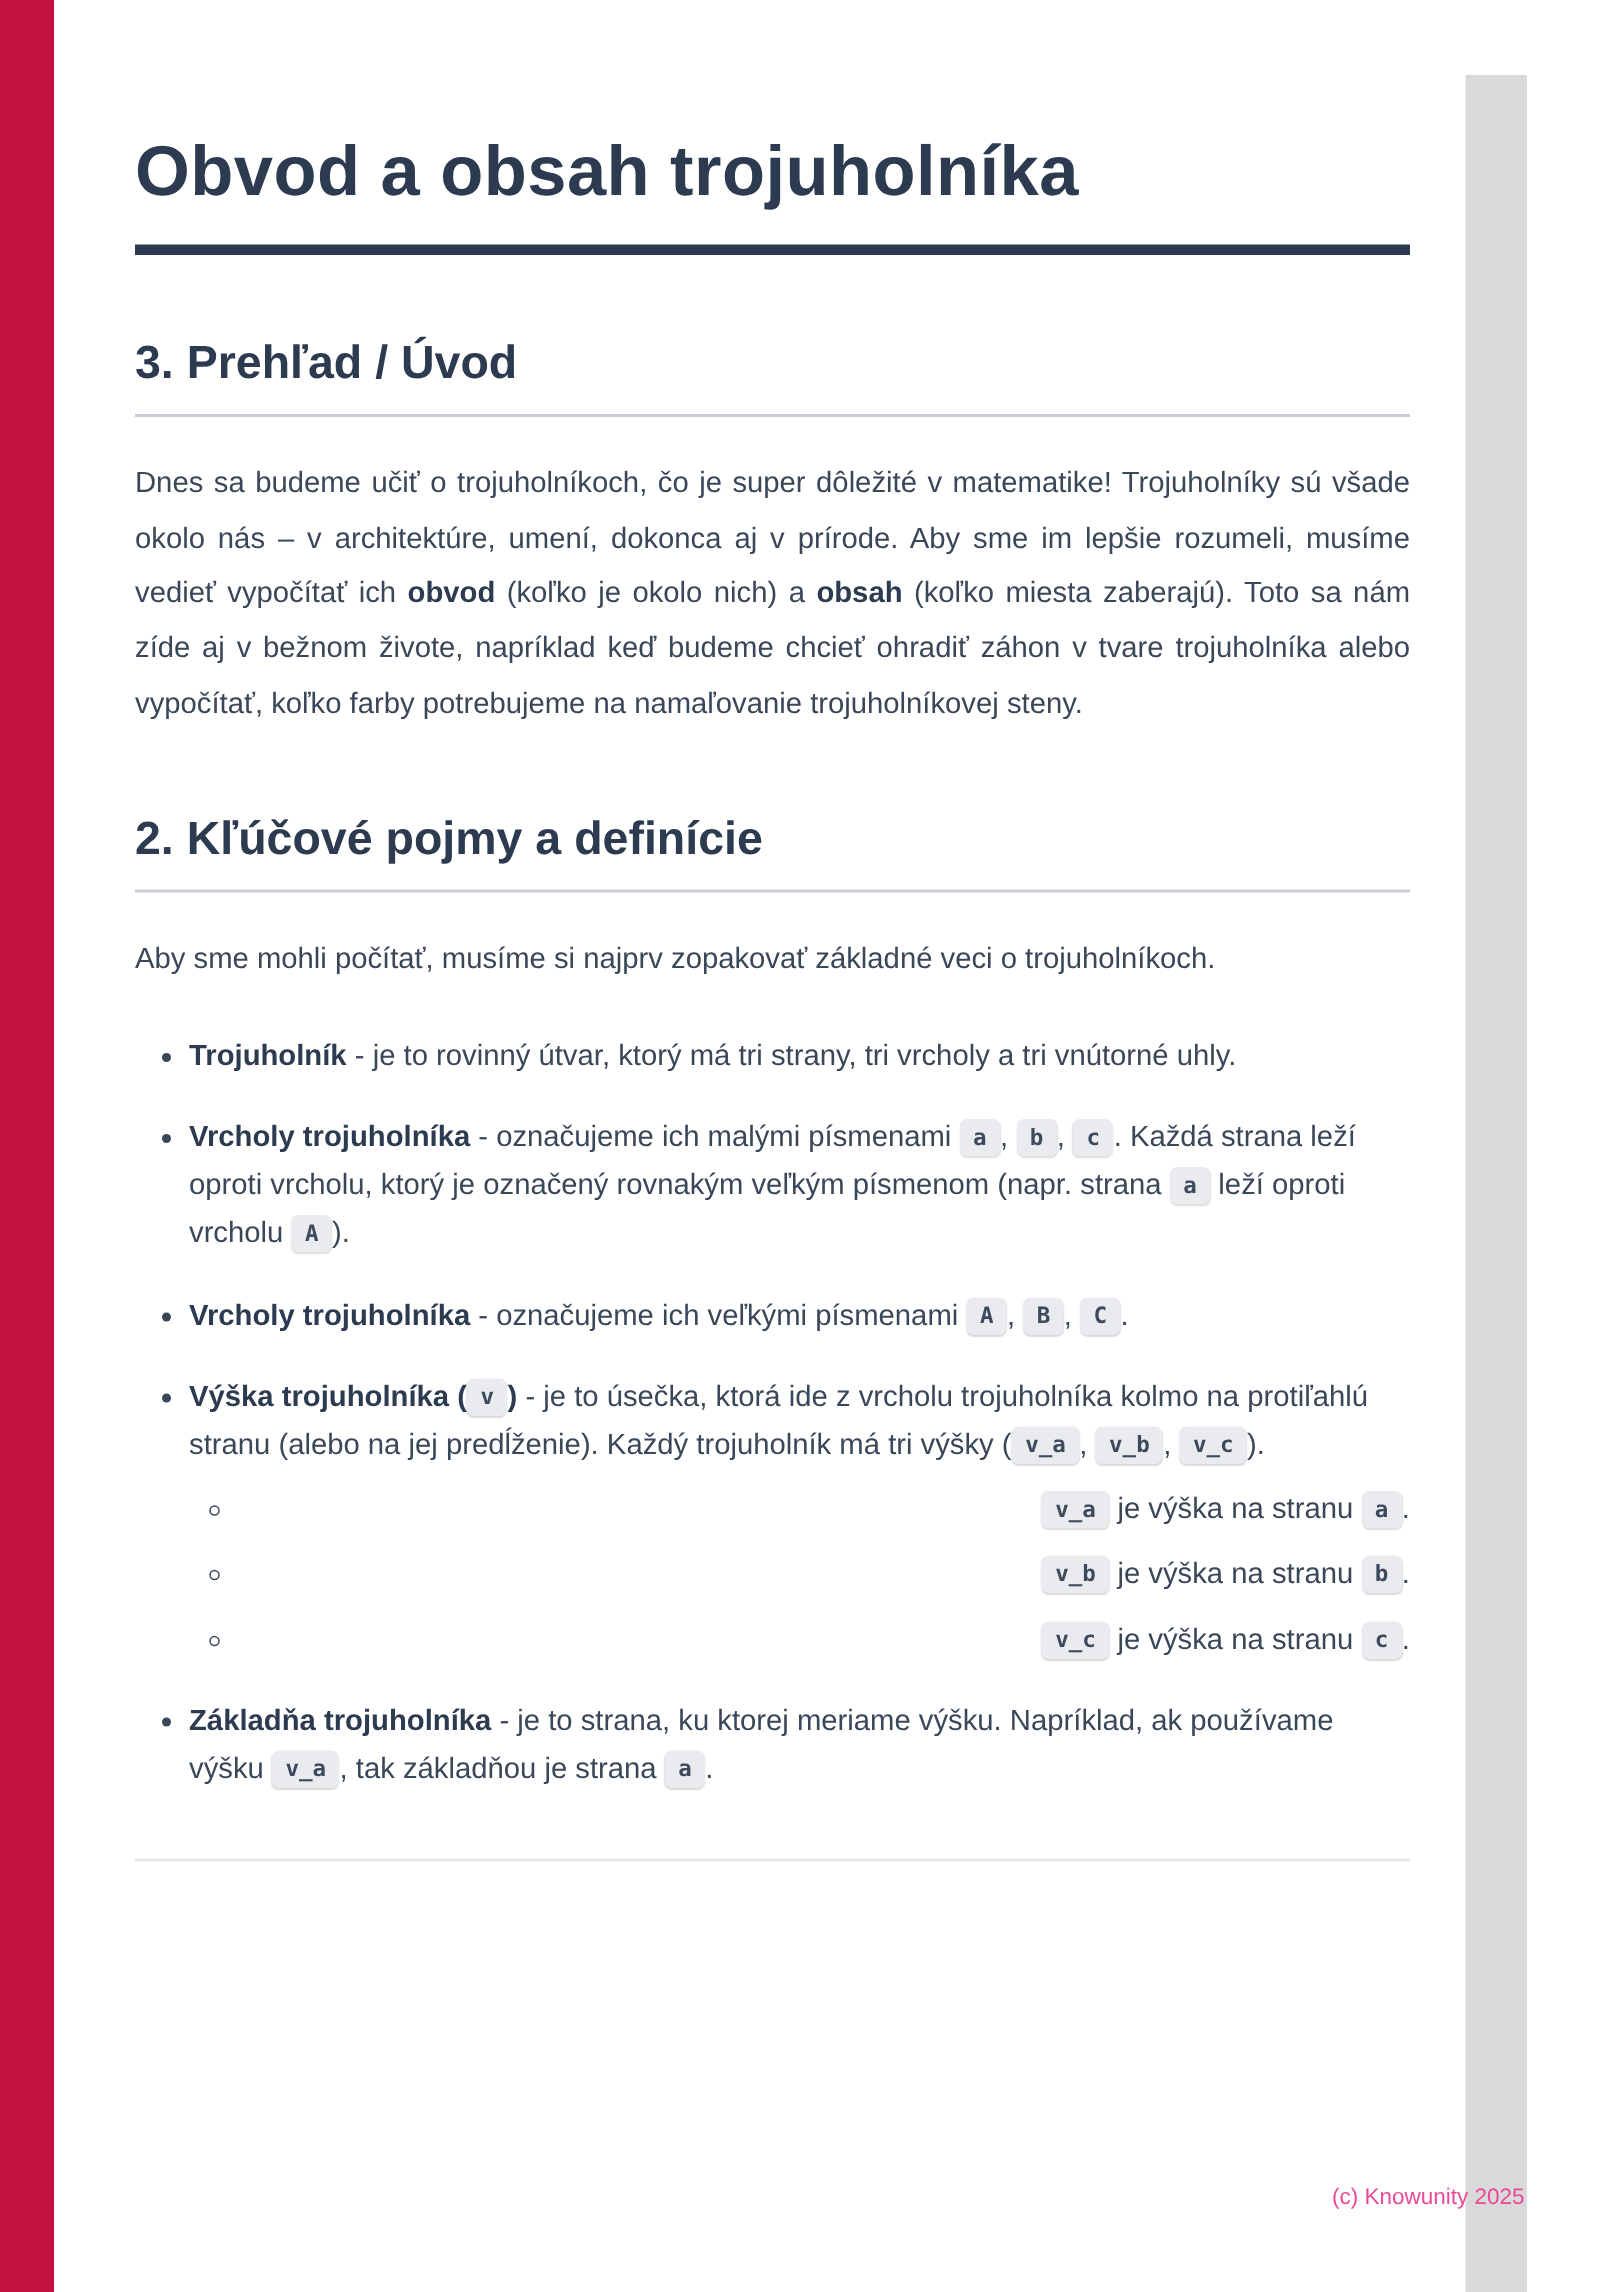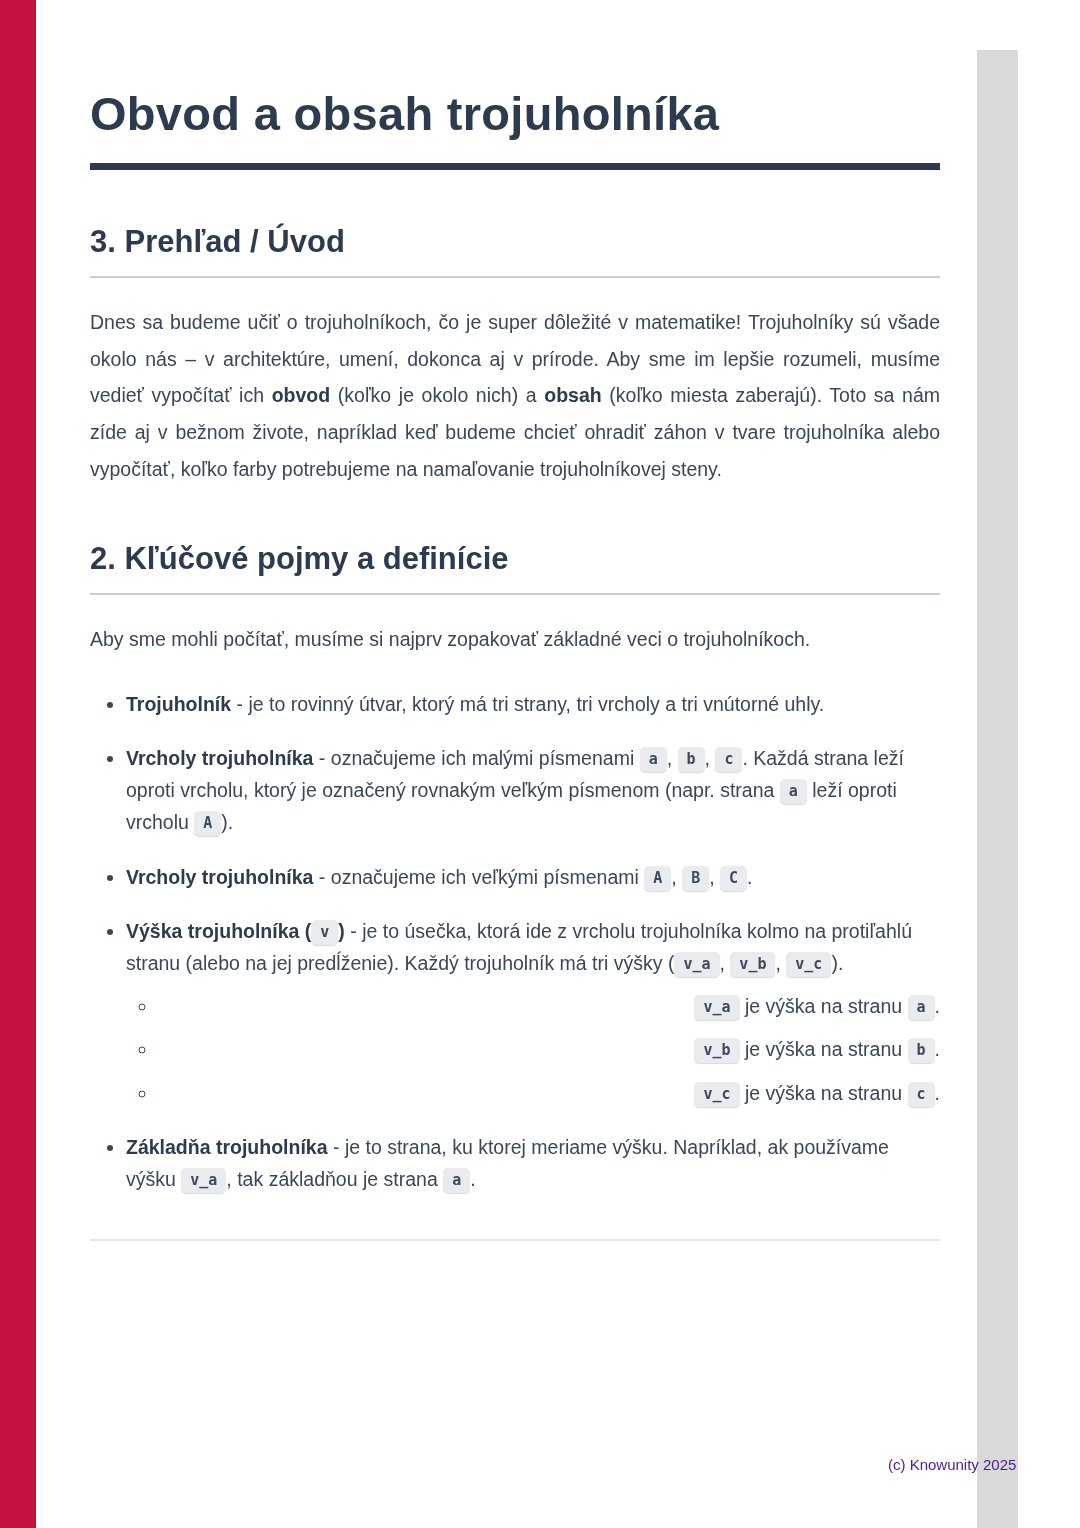--- a/index.html
+++ b/index.html
@@ -99,21 +99,21 @@
   p.types-heading {
     font-size: 20px;
     font-weight: 700;
     color: #2d3b50;
     margin: 0;
   }
   .footer-note {
     position: absolute;
     left: 888px; top: 1456px;
     font-size: 15px;
-    color: #4c1d95;
+    color: #ec4899;
     z-index: 2;
   }
 </style>
 </head>
 <body>
 
 <div class="accent-bar"></div>
 <div class="scroll-strip"></div>
 
 <div class="content">

